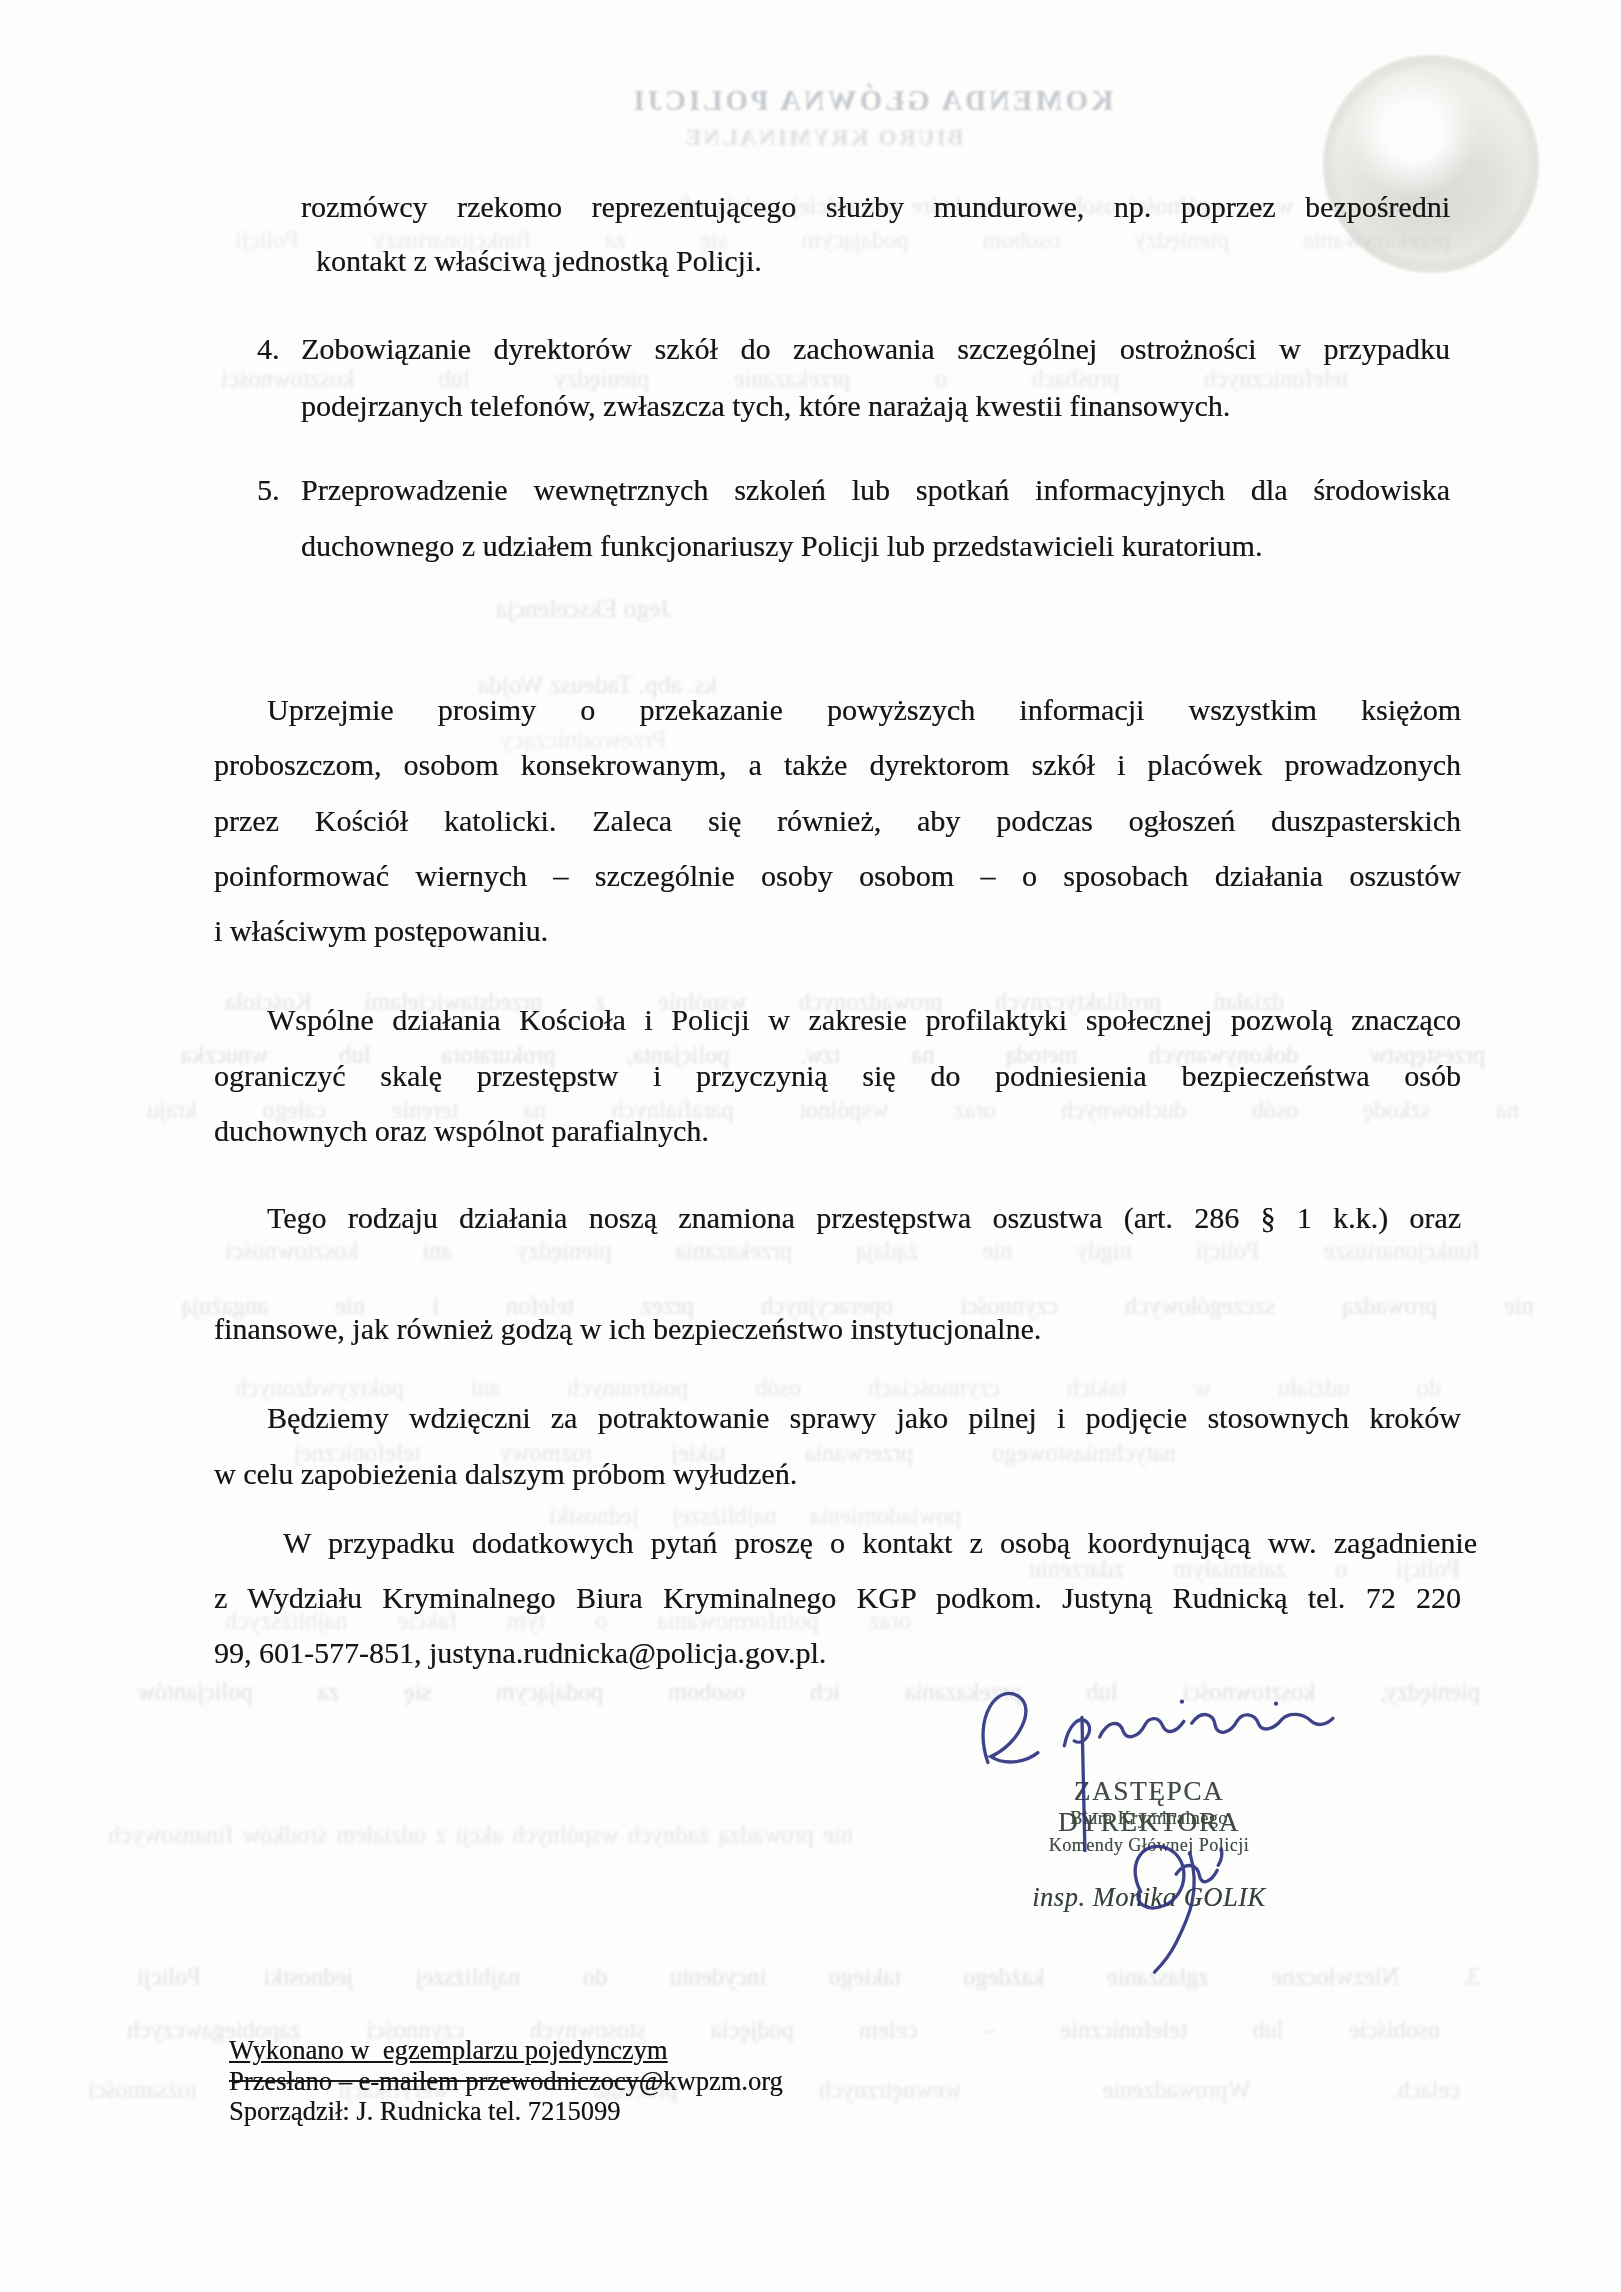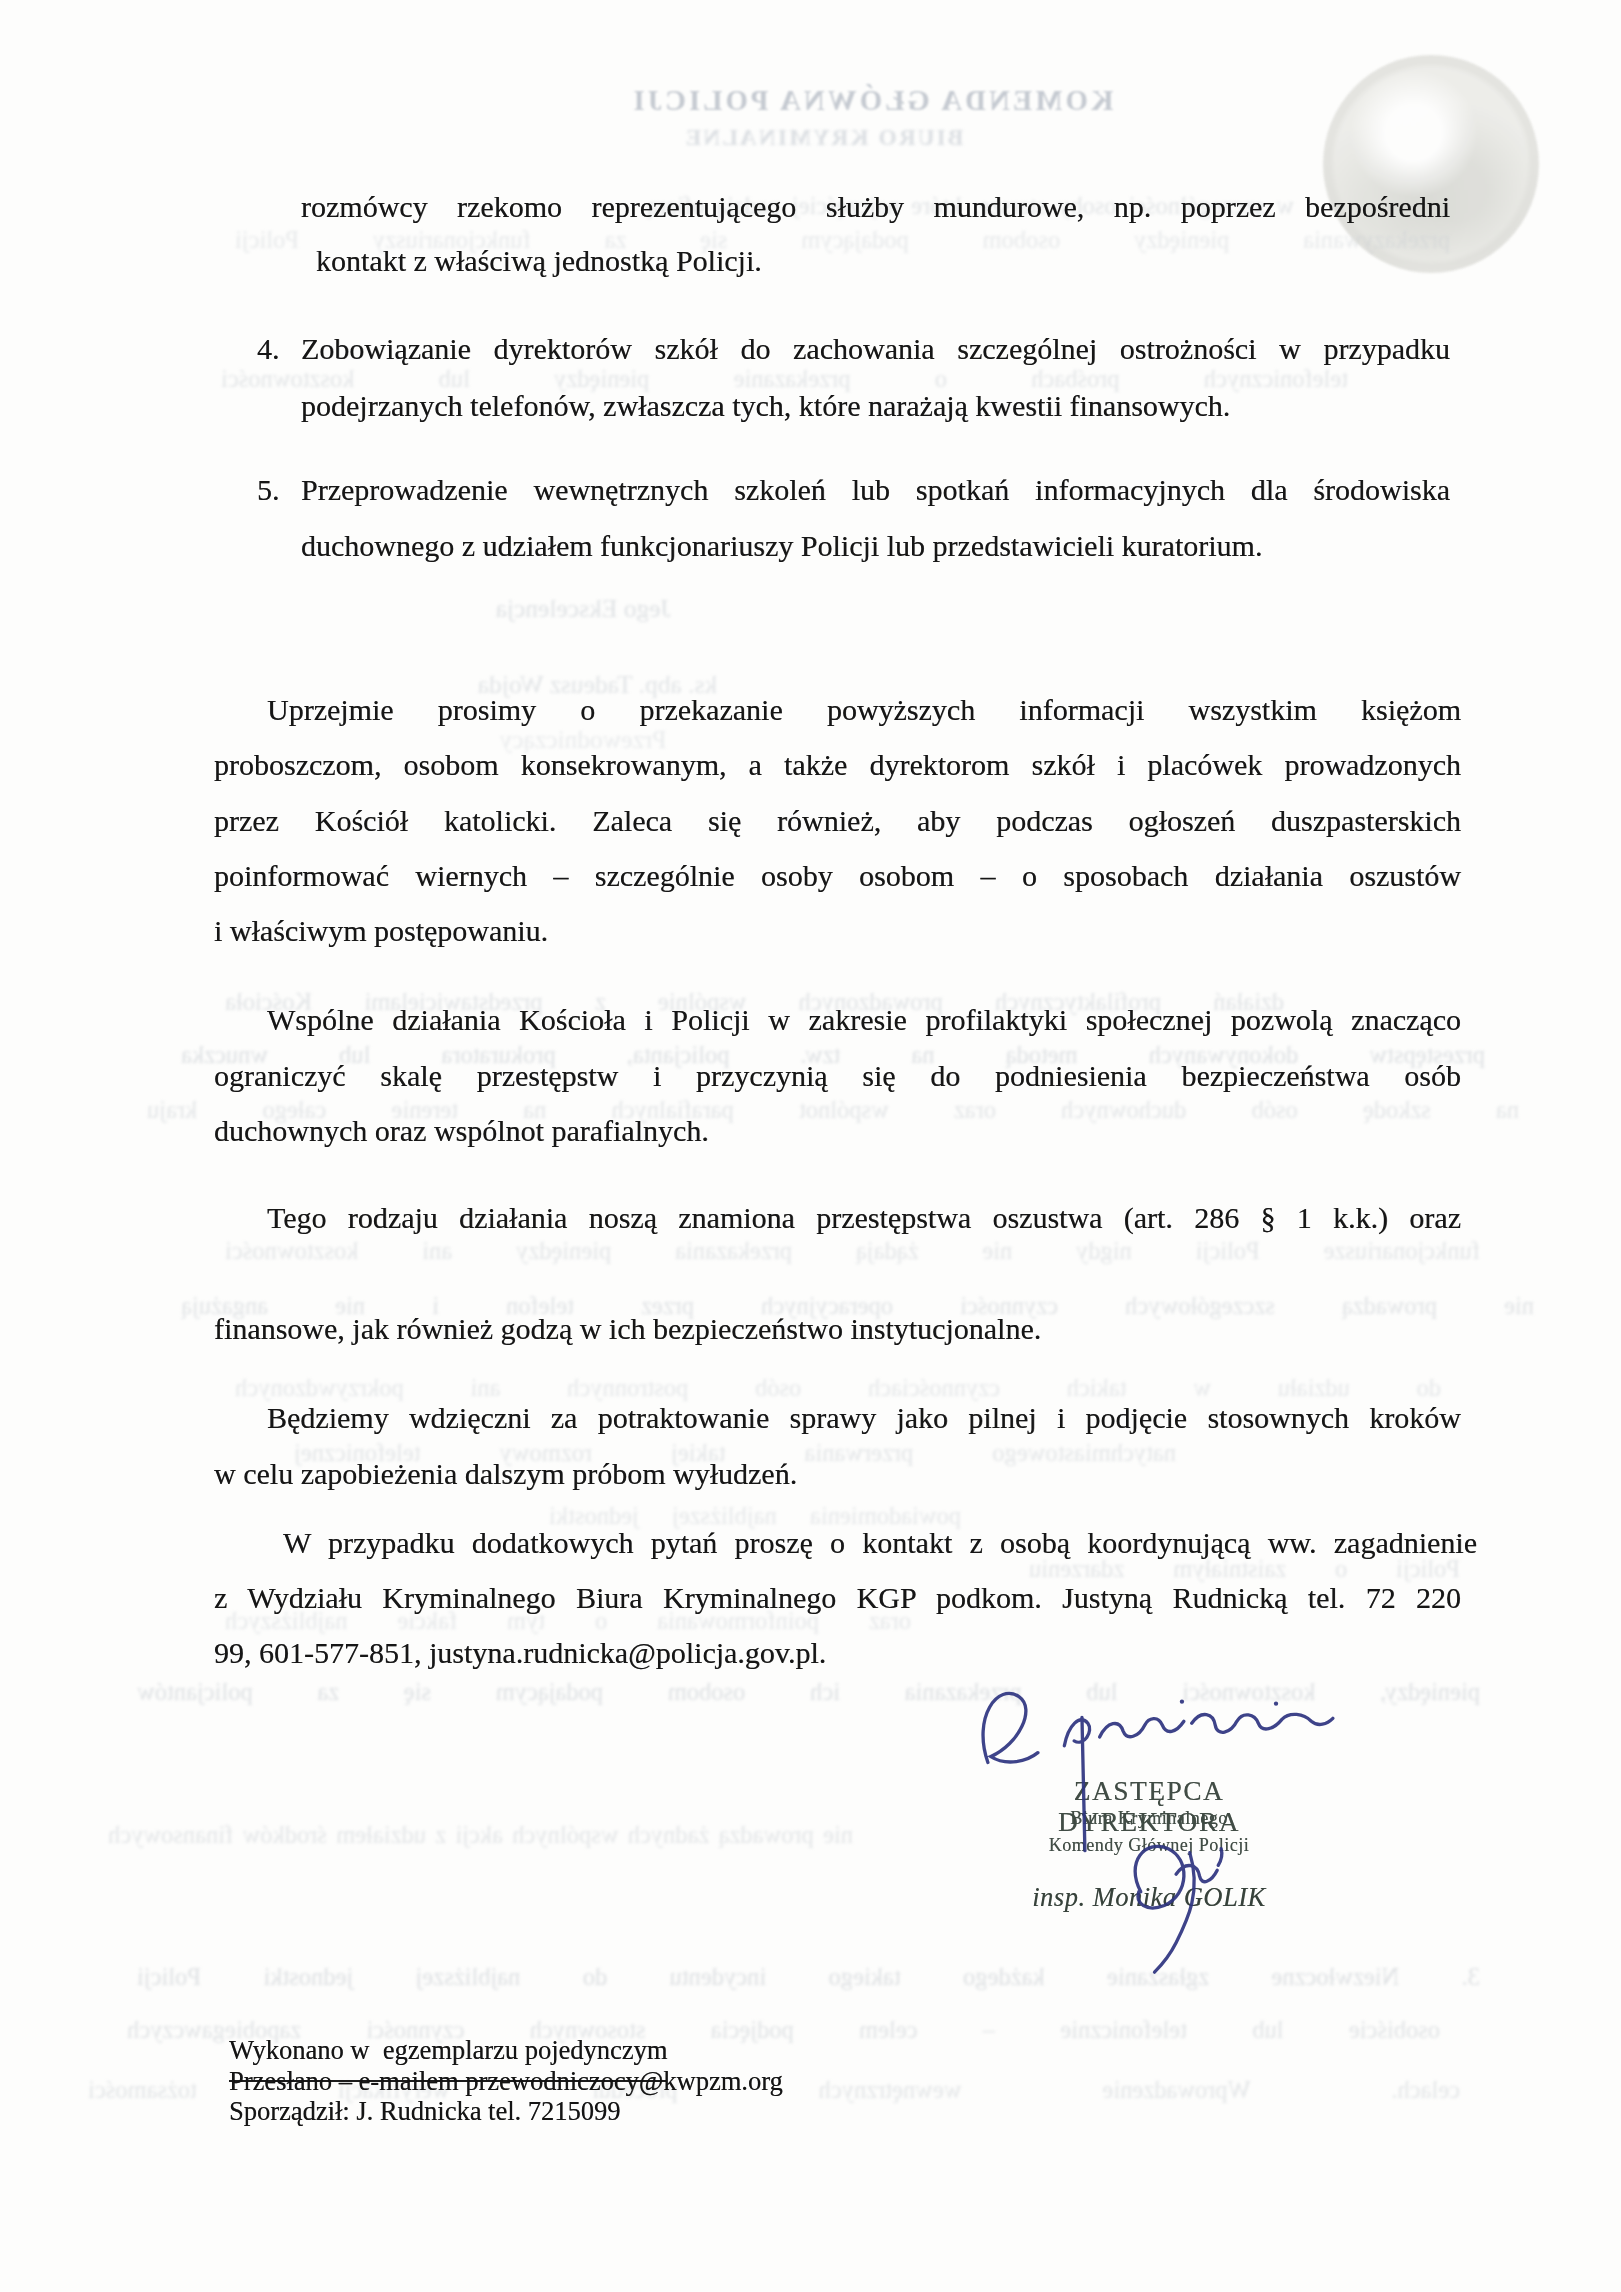--- a/index.html
+++ b/index.html
@@ -29,21 +29,21 @@
   }
   .sig-caps{font-size:27.4px;letter-spacing:1.5px;}
   .sig-sm{font-size:18px;}
   .sig-name{font-size:26.5px;font-style:italic;color:#37423b;}
   
   .foot{
     position:absolute;left:229px;
     font-size:26.5px;color:#141414;white-space:nowrap;
     text-shadow:0.3px 0 0 rgba(0,0,0,.6);
   }
-  .underlined{border-bottom:2px solid #1b1b1b;padding-bottom:14px;}
+  .underlined{border-bottom:2px solid #1b1b1b;padding-bottom:14px;text-decoration:underline;}
   
   .bleed{
     position:absolute;
     transform:scaleX(-1);
     filter:blur(1.5px);
     color:#c7ccd1;
     font-family:"Liberation Serif", serif;
     font-size:24.5px;line-height:1.15;height:31px;overflow:hidden;
     text-align:justify;text-align-last:justify;white-space:normal;
     pointer-events:none;

